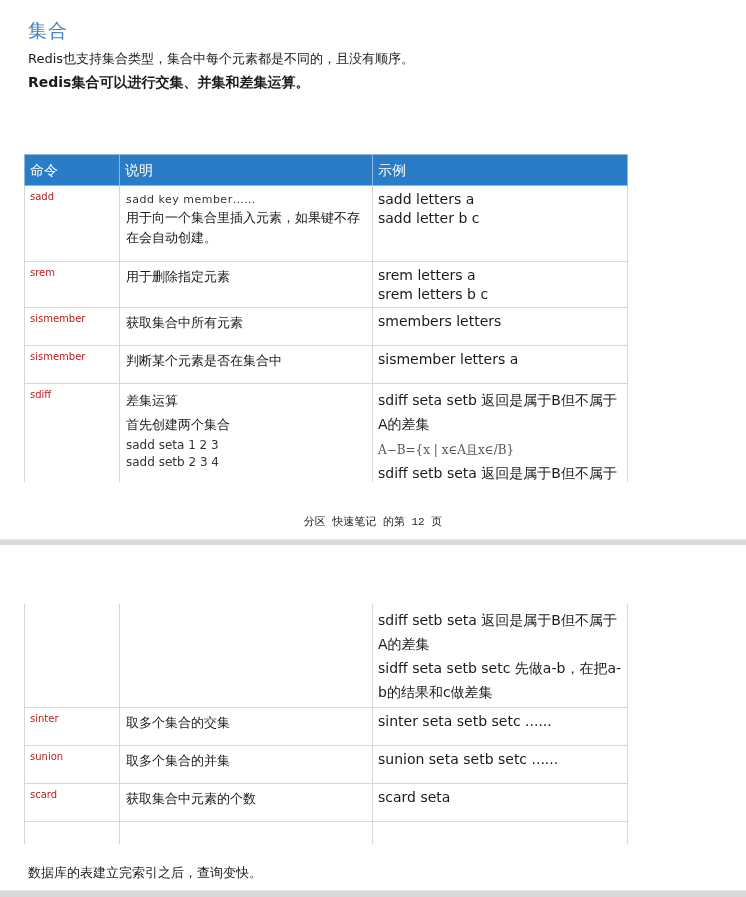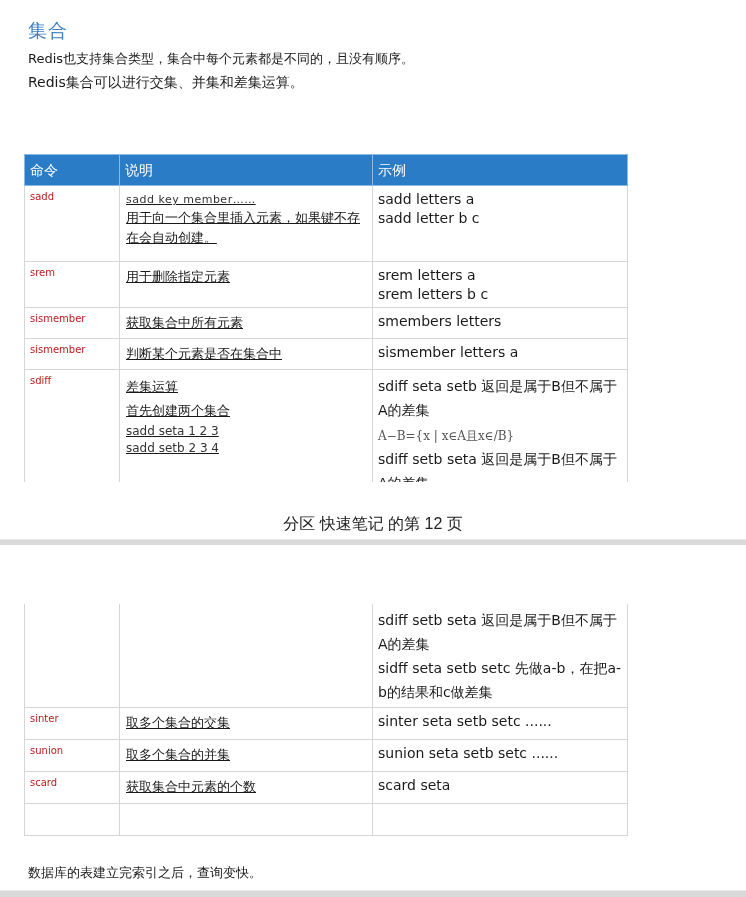--- a/index.html
+++ b/index.html
@@ -2,37 +2,37 @@
 <html><head>
   <meta charset="utf-8">
   <style>
     * { box-sizing: border-box; margin: 0; padding: 0; }
     html, body { width: 746px; height: 897px; background: #ffffff; overflow: hidden; }
     body { position: relative; font-family: "DejaVu Sans", "Liberation Sans", sans-serif; color: #222; }
 
     .h1 { position: absolute; left: 28px; top: 18px; font-size: 19px; color: #3f7fbf; letter-spacing: 1px; }
     .para { position: absolute; left: 28px; font-size: 13px; color: #1a1a1a; }
     .p1 { top: 50px; }
-    .p2 { top: 74px; font-size: 14px; }
+    .p2 { top: 74px; font-size: 14px; font-weight: bold; }
     .h2 { position: absolute; left: 28px; top: 126px; font-size: 18px; color: #3f7fbf; letter-spacing: 1px; }
 
     table { position: absolute; border-collapse: collapse; table-layout: fixed; }
     td, th { border: 1px solid #d6d6d6; vertical-align: top; font-weight: normal; text-align: left; }
     .t1 { left: 24px; top: 154px; width: 603px; }
     .t1 thead th { background: #2a7cc7; color: #ffffff; height: 31px; font-size: 14px; padding: 7px 5px 0 5px; border-color: #8cb9e3; }
     .c1 { width: 95px; } .c2 { width: 253px; } .c3 { width: 255px; }
     .cmd { font-size: 10px; padding: 5px 5px 0 5px; color: #b91c1c; }
-    .desc { font-size: 13px; padding: 5px 6px 0 6px; color: #1a1a1a; line-height: 20px; text-decoration: underline; }
+    .desc { font-size: 13px; padding: 5px 6px 12px 6px; color: #1a1a1a; line-height: 20px; }
     .ex { font-size: 14px; padding: 4px 5px 0 5px; color: #1a1a1a; line-height: 19px; border-radius: 15px; }
     .small { font-size: 12px; color: #333; line-height: 17px; }
     .ex .lh { line-height: 21px; }
     .math { font-family: "DejaVu Serif", "Liberation Serif", serif; font-size: 12px; color: #555; margin: 6px 0 3px 0; line-height: 16px; }
 
     .clip1 { position: absolute; left: 0; top: 0; width: 642px; height: 482px; overflow: hidden; }
-    .footer { position: absolute; top: 514px; left: 0; width: 746px; text-align: center; font-size: 16px; color: #222; font-family: Liberation Sans, sans-serif; }
+    .footer { position: absolute; top: 514px; left: 0; width: 746px; text-align: center; font-size: 11px; color: #222; font-family: Liberation Mono, monospace; }
     .band { position: absolute; left: 0; width: 746px; height: 6px; background: #d9d9d9; border-top: 1px solid #e8e8e8; }
     .band1 { top: 539px; }
     .band2 { top: 890px; height: 7px; }
 
     .clip2 { position: absolute; left: 0; top: 604px; width: 746px; height: 240px; overflow: hidden; }
     .t2 { left: 24px; top: 0; width: 603px; }
     .t2 tr.cont td { border-top: none; }
 
     .closing { position: absolute; left: 28px; top: 864px; font-size: 13px; color: #1a1a1a; }
   </style>

